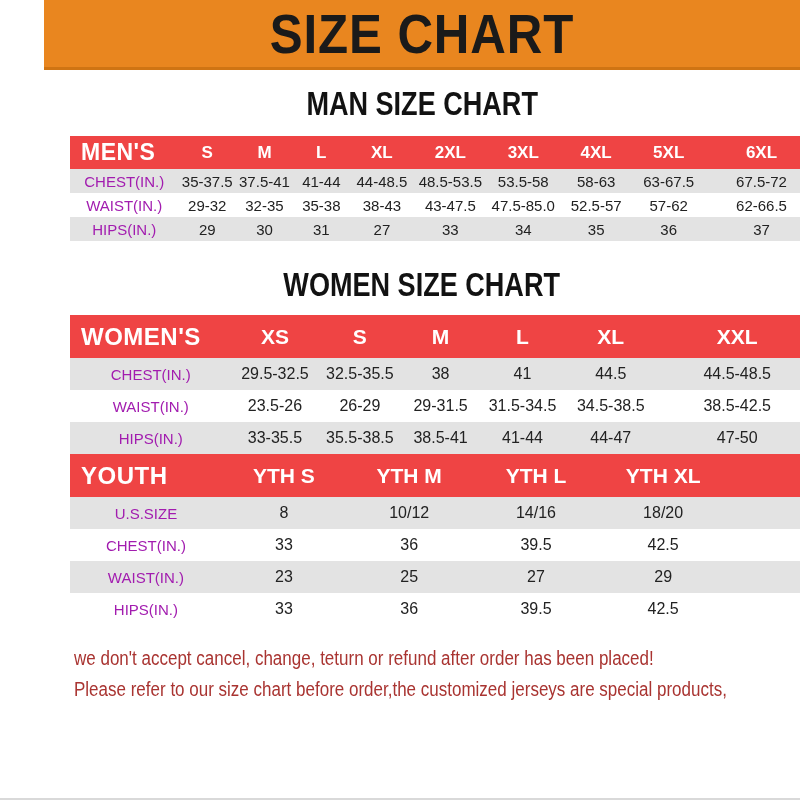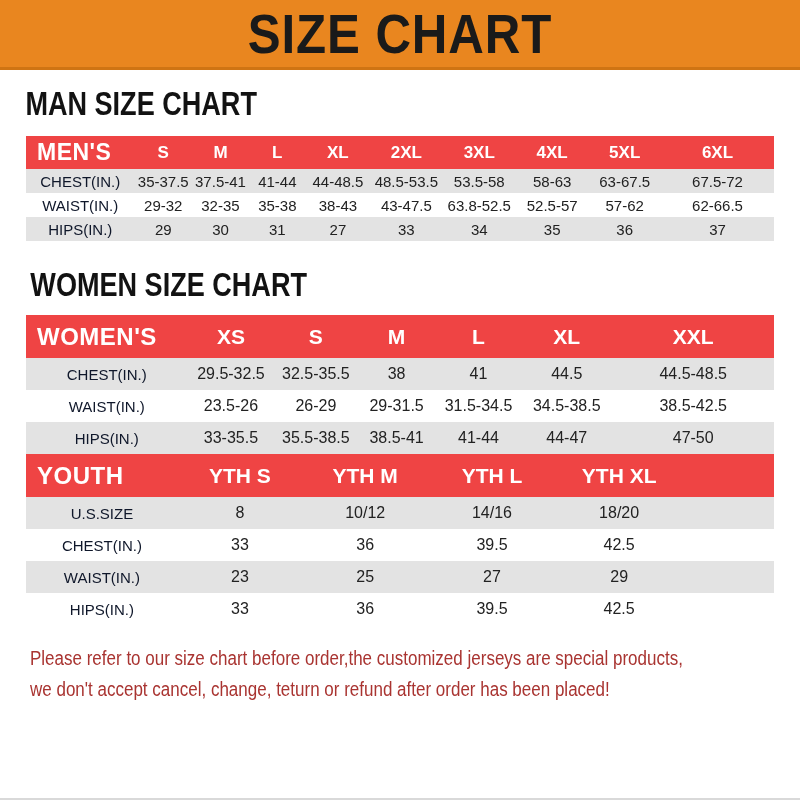--- a/index.html
+++ b/index.html
@@ -1,41 +1,41 @@
 <!DOCTYPE html>
 <html><head>
 <meta charset="utf-8">
 <style>
   * { margin:0; padding:0; box-sizing:border-box; }
   html,body { width:800px; background:#ffffff; font-family:"Liberation Sans", sans-serif; }
   .page { width:800px; height:800px; background:#fff; overflow:hidden; position:relative;
-          border-bottom:2px solid #d9d9d9; }
+          border-bottom:2px solid #d9d9d9;padding-left:44px; }
 
   
   .banner { height:70px; background:#E9861F; display:flex; align-items:center; justify-content:center;
             border-bottom:3px solid #cf7413; }
   .banner-title { display:inline-block; font-size:56px; font-weight:700; color:#1a1a1a;
                   transform:scaleX(0.88); letter-spacing:1px; white-space:nowrap; }
 
   
-  .section-heading { height:34px; line-height:34px; }
+  .section-heading { text-align:center; height:34px; line-height:34px; }
   .section-heading span { display:inline-block; font-size:33px; font-weight:700; color:#121212;
                           transform:scaleX(0.82); white-space:nowrap; }
   .h-man   { margin-top:17px; margin-bottom:15px; }
   .h-women { margin-top:27px; margin-bottom:13px; }
   .h-youth { margin-top:36px; margin-bottom:21px; }
 
   
   table.size-table { border-collapse:collapse; table-layout:fixed; width:748px; margin:0 26px; }
   table.size-table tr.hdr { background:#ef4444; }
   table.size-table tr.hdr th { color:#ffffff; font-weight:700; text-align:center; vertical-align:middle;
                                white-space:nowrap; overflow:hidden; }
   table.size-table tr.hdr th.corner { text-align:left; padding-left:11px; font-size:24px; letter-spacing:0.5px; }
   table.size-table td { text-align:center; vertical-align:middle; color:#222; white-space:nowrap; overflow:hidden; }
-  table.size-table td.rowlabel { color:#0f172a; }
+  table.size-table td.rowlabel { color:#a21caf; }
   tr.stripe { background:#E3E3E3; }
   tr.plain  { background:#ffffff; }
 
   table.men tr.hdr { height:33px; }
   table.men tr.hdr th { font-size:17px; }
   table.men tr.hdr th.corner { font-size:23px; }
   table.men td { height:24px; font-size:15px; }
 
   table.women tr.hdr, table.youth tr.hdr { height:43px; }
   table.women tr.hdr th, table.youth tr.hdr th { font-size:21px; }
@@ -97,21 +97,21 @@
           <td>63-67.5</td>
           <td>67.5-72</td>
         </tr>
         <tr class="plain">
           <td class="rowlabel">WAIST(IN.)</td>
           <td>29-32</td>
           <td>32-35</td>
           <td>35-38</td>
           <td>38-43</td>
           <td>43-47.5</td>
-          <td>63.8-52.5</td>
+          <td>47.5-85.0</td>
           <td>52.5-57</td>
           <td>57-62</td>
           <td>62-66.5</td>
         </tr>
         <tr class="stripe">
           <td class="rowlabel">HIPS(IN.)</td>
           <td>29</td>
           <td>30</td>
           <td>31</td>
           <td>27</td>
@@ -224,17 +224,17 @@
           <td>33</td>
           <td>36</td>
           <td>39.5</td>
           <td>42.5</td>
           <td></td>
         </tr>
       </tbody>
     </table>
 
   <footer class="footer">
+    <div><span class="footer-line">we don't accept cancel, change, teturn or refund after order has been placed!</span></div>
     <div><span class="footer-line">Please refer to our size chart before order,the customized jerseys are special products,</span></div>
-    <div><span class="footer-line">we don't accept cancel, change, teturn or refund after order has been placed!</span></div>
   </footer>
 
 </div>
 
 </body></html>

